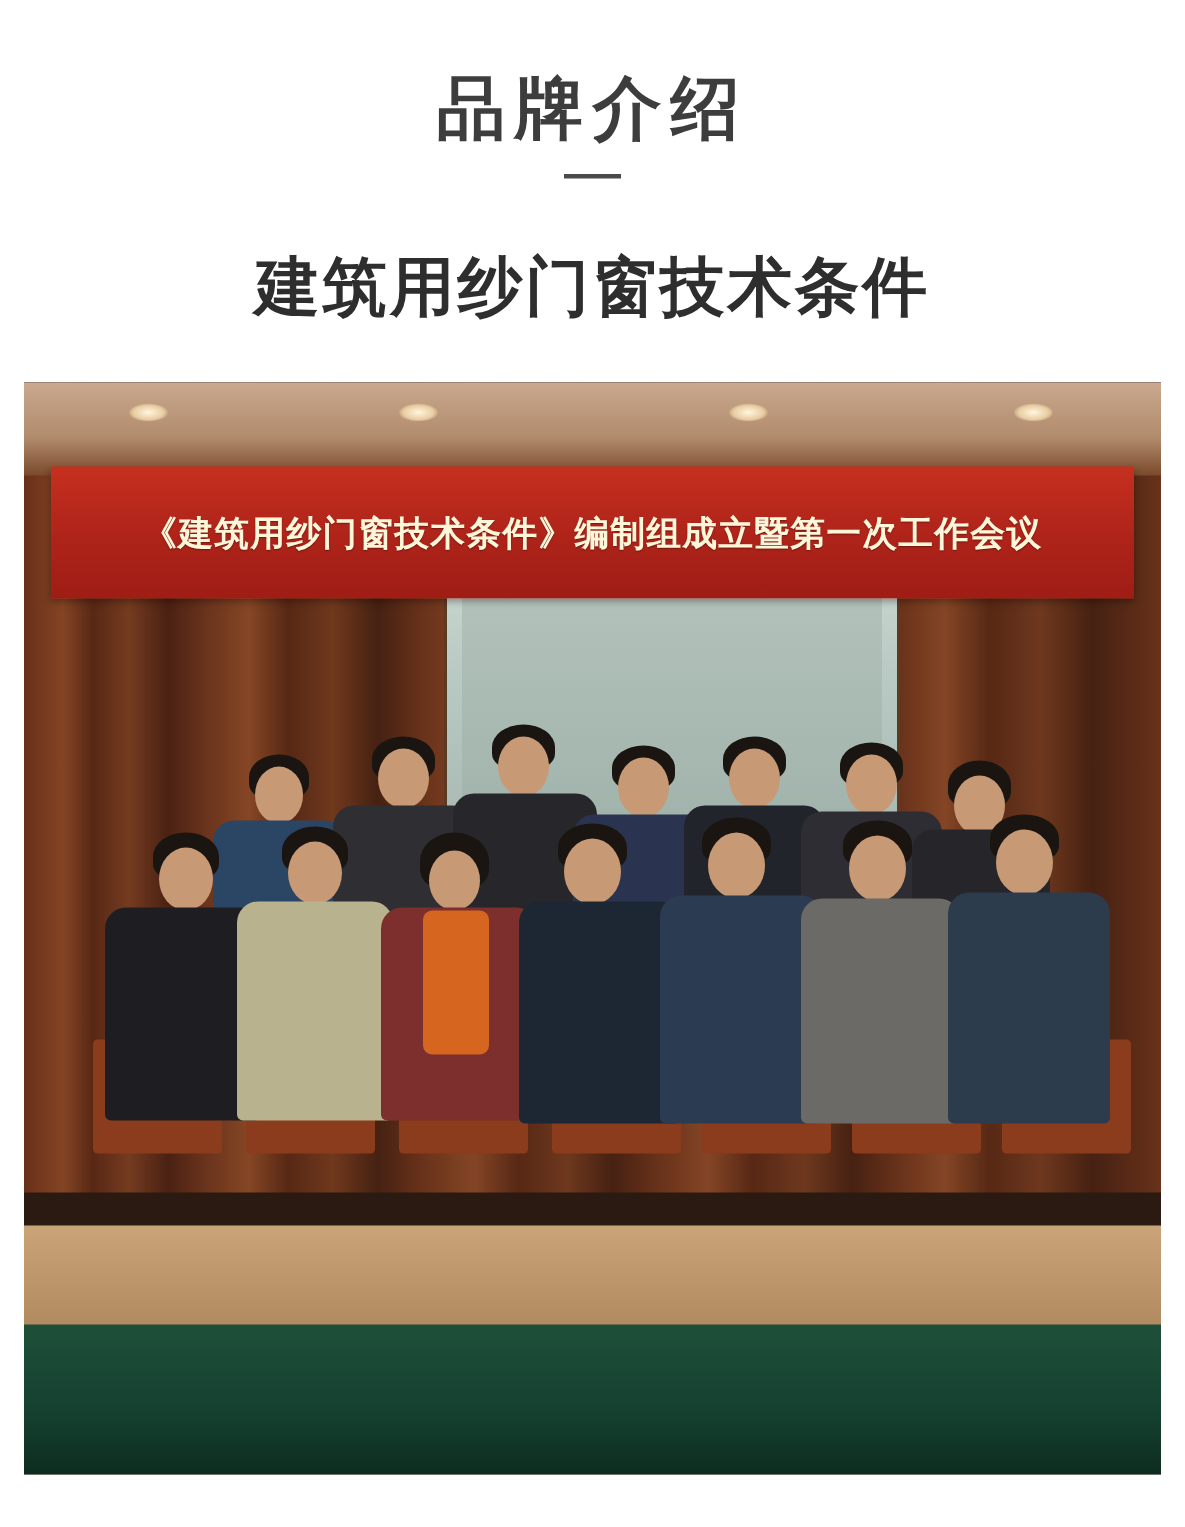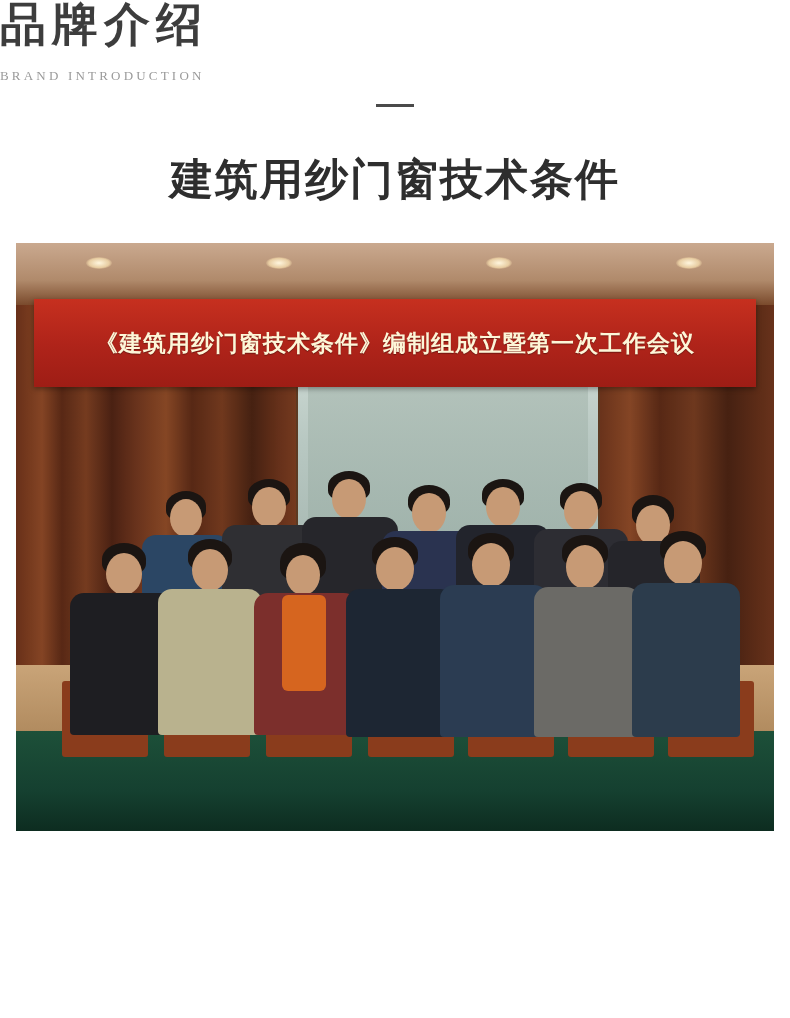--- a/index.html
+++ b/index.html
@@ -15,20 +15,22 @@
   }
   .page {
     position: relative;
     width: 790px;
     height: 1018px;
     background: #ffffff;
   }
 
   
   .header {
+    padding-top: 48px;
+    text-align: center;
   }
   .title-cn {
     font-size: 46px;
     font-weight: bold;
     letter-spacing: 6px;
     color: #3d3d3d;
     line-height: 1.05;
   }
   .title-en {
     margin-top: 20px;
@@ -51,21 +53,21 @@
     font-size: 43px;
     font-weight: bold;
     color: #2e2e2e;
     letter-spacing: 2px;
   }
 
   
   .photo-wrap {
     margin: 34px auto 0 auto;
     width: 758px;
-    height: 588px;
+    height: 728px;
     position: relative;
     overflow: hidden;
     background: #2a1a12;
   }
   .photo {
     position: absolute;
     inset: 0;
   }
   
   .wall {
@@ -181,21 +183,20 @@
     white-space: nowrap;
   }
 </style>
 </head>
 <body>
 
 <div class="page">
 
   <div class="header">
     <div class="title-cn">品牌介绍</div>
-    <div class="title-en">BRAND INTRODUCTION</div>
     <div class="rule"></div>
   </div>
 
   <div class="subtitle">建筑用纱门窗技术条件</div>
 
   <div class="photo-wrap">
     <div class="photo">
       <div class="wall"></div>
       <div class="ceiling">
         <div class="ceil-light" style="left:70px;"></div>

